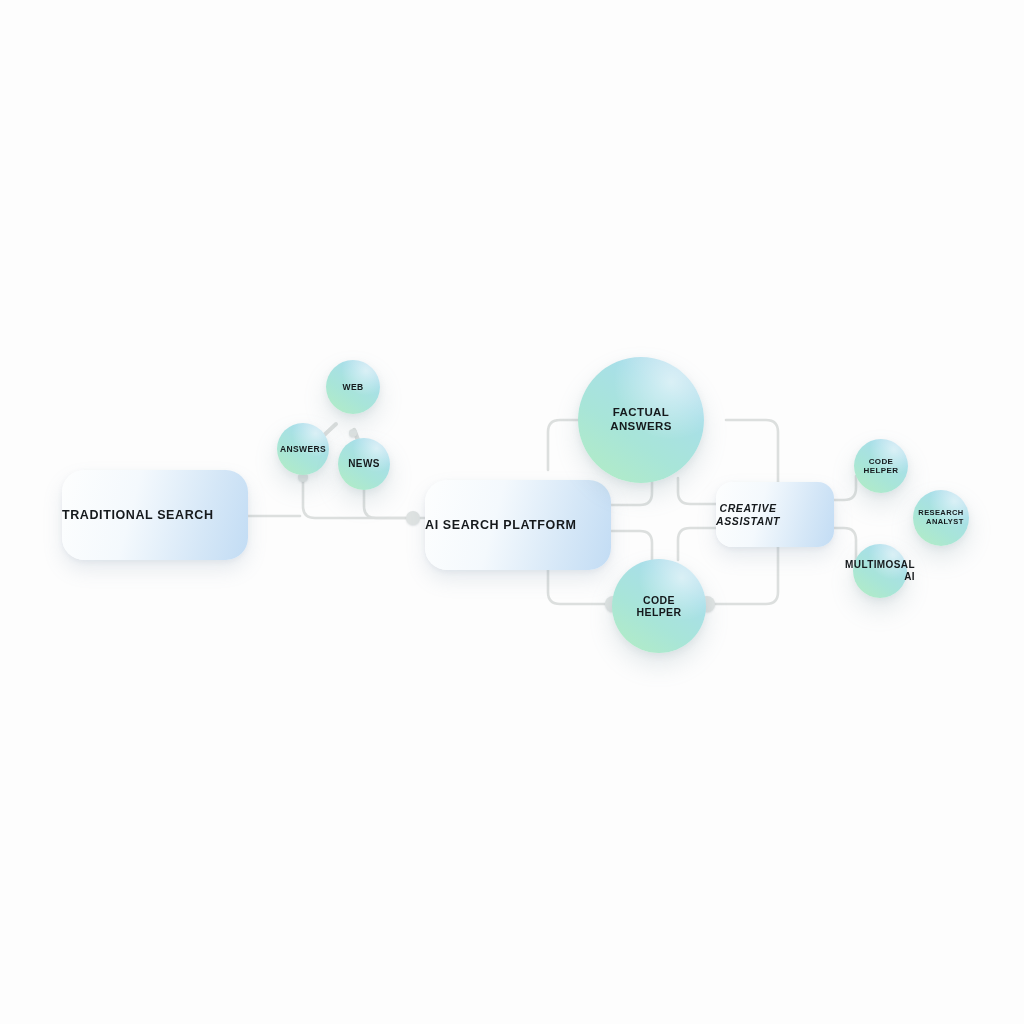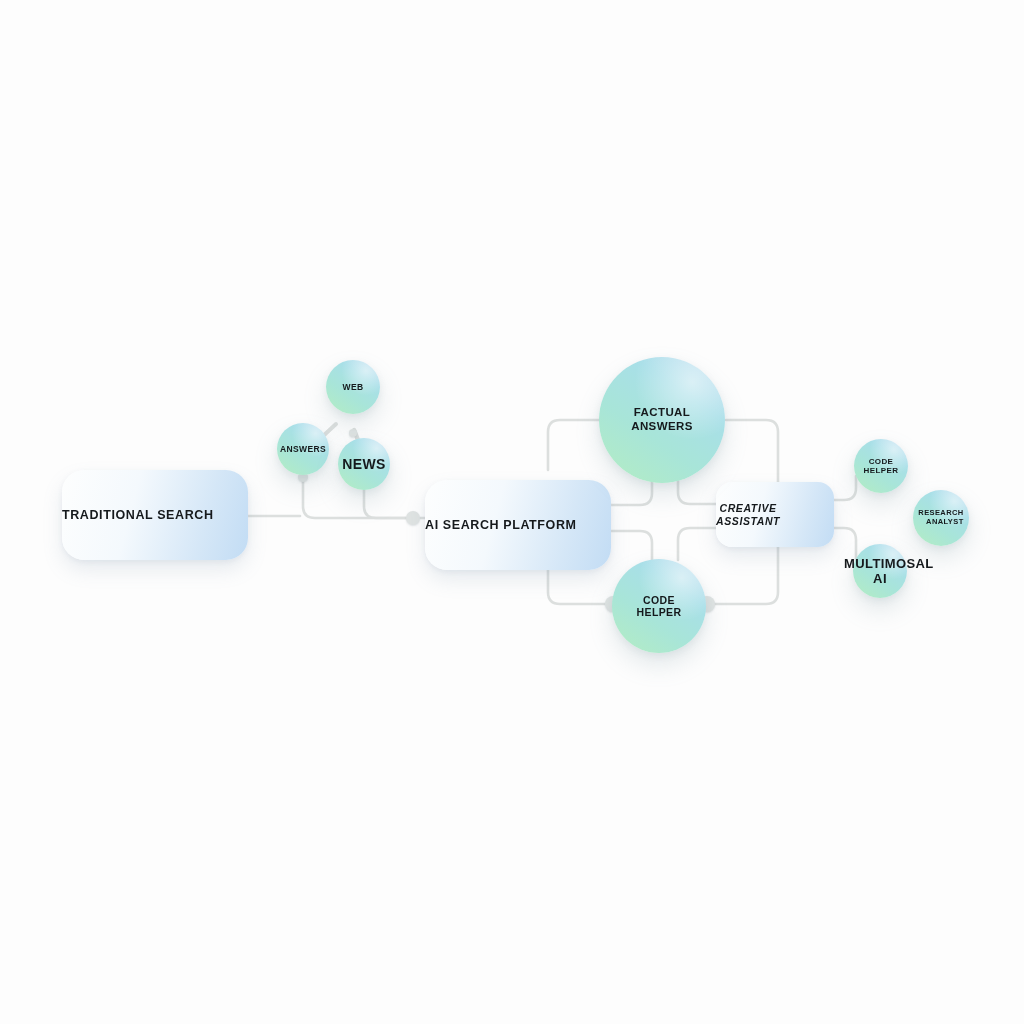--- a/index.html
+++ b/index.html
@@ -143,41 +143,41 @@
 
   <div class="node-sphere" style="left:326px; top:360px; width:54px; height:54px;">
     <span class="label" style="font-size:8.5px;">WEB</span>
   </div>
 
   <div class="node-sphere" style="left:277px; top:423px; width:52px; height:52px;">
     <span class="label" style="font-size:8.5px;">ANSWERS</span>
   </div>
 
   <div class="node-sphere" style="left:338px; top:438px; width:52px; height:52px;">
-    <span class="label" style="font-size:14px;">NEWS</span>
+    <span class="label" style="font-size:10px;">NEWS</span>
   </div>
 
-  <div class="node-sphere" style="left:599px; top:357px; width:126px; height:126px;">
+  <div class="node-sphere" style="left:578px; top:357px; width:126px; height:126px;">
     <span class="label" style="font-size:11.5px;">FACTUAL
 ANSWERS</span>
   </div>
 
   <div class="node-sphere" style="left:612px; top:559px; width:94px; height:94px;">
     <span class="label" style="font-size:10.5px;">CODE
 HELPER</span>
   </div>
 
   <div class="node-sphere" style="left:854px; top:439px; width:54px; height:54px;">
     <span class="label" style="font-size:8px;">CODE
 HELPER</span>
   </div>
 
   <div class="node-sphere" style="left:913px; top:490px; width:56px; height:56px;">
     <span class="label" style="font-size:7.5px;text-align:right;">RESEARCH
 ANALYST</span>
   </div>
 
   <div class="node-sphere" style="left:853px; top:544px; width:54px; height:54px;">
-    <span class="label" style="font-size:13px; width:72px;">MULTIMOSAL
+    <span class="label" style="font-size:10px; width:72px;text-align:right;">MULTIMOSAL
 AI</span>
   </div>
 
 </div>
 
 </body></html>

